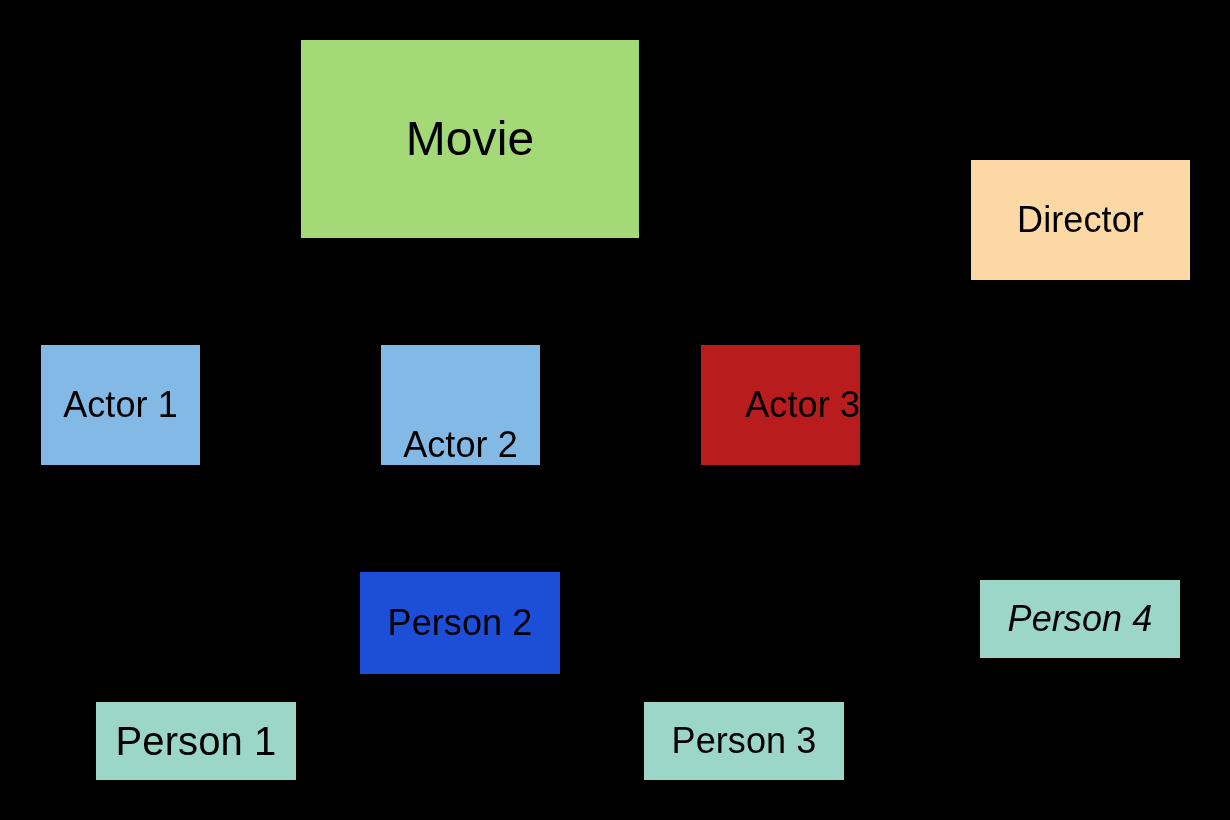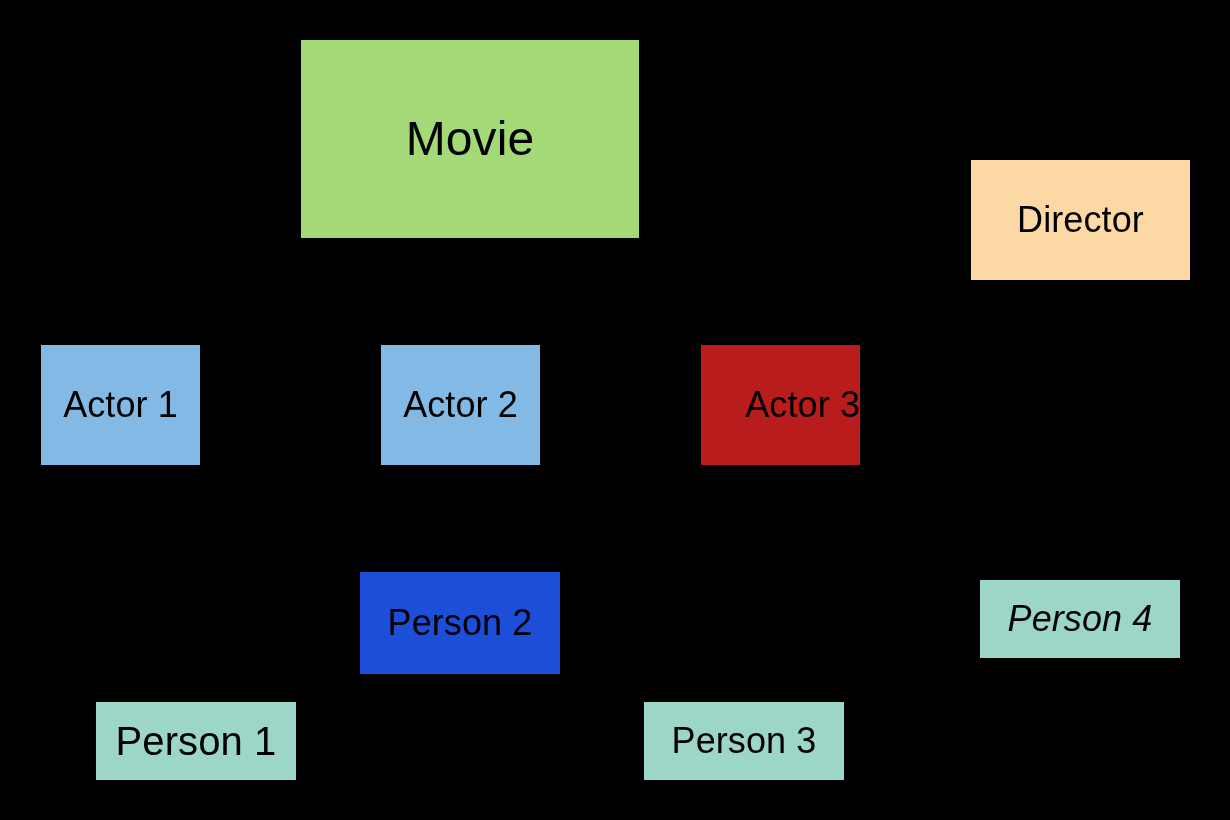--- a/index.html
+++ b/index.html
@@ -43,21 +43,21 @@
 <div id="canvas" style="width: 1230px; height: 820px; background: rgb(0, 0, 0);">
     <div class="node node-movie" style="left: 301px; top: 40px; width: 338px; height: 198px; background: rgb(163, 217, 119); font-size: 48px;">
       <span class="node-label">Movie</span>
     </div>
     <div class="node node-director" style="left: 971px; top: 160px; width: 219px; height: 120px; background: rgb(252, 217, 164); font-size: 36px;">
       <span class="node-label">Director</span>
     </div>
     <div class="node node-actor" style="left: 41px; top: 345px; width: 159px; height: 120px; background: rgb(130, 185, 229); font-size: 36px;">
       <span class="node-label">Actor 1</span>
     </div>
-    <div class="node node-actor" style="left: 381px; top: 345px; width: 159px; height: 120px; background: rgb(130, 185, 229); font-size: 36px;">
+    <div class="node node-actor" style="left: 381px; top: 345px; width: 159px; height: 120px; background: rgb(130, 185, 229); font-size: 36px; align-items: flex-end;">
       <span class="node-label">Actor 2</span>
     </div>
     <div class="node node-actor" style="left: 701px; top: 345px; width: 159px; height: 120px; background: #b91c1c; font-size: 36px; justify-content: flex-end;">
       <span class="node-label">Actor 3</span>
     </div>
     <div class="node node-person" style="left: 96px; top: 702px; width: 200px; height: 78px; background: rgb(156, 214, 200); font-size: 40px;">
       <span class="node-label">Person 1</span>
     </div>
     <div class="node node-person" style="left: 360px; top: 572px; width: 200px; height: 102px; background: #1d4ed8; font-size: 36px;">
       <span class="node-label">Person 2</span>

